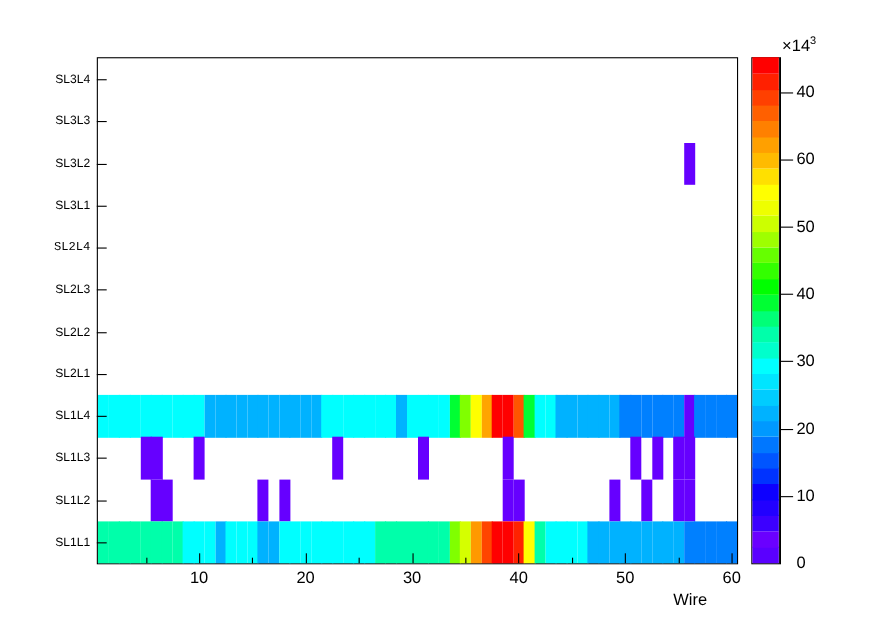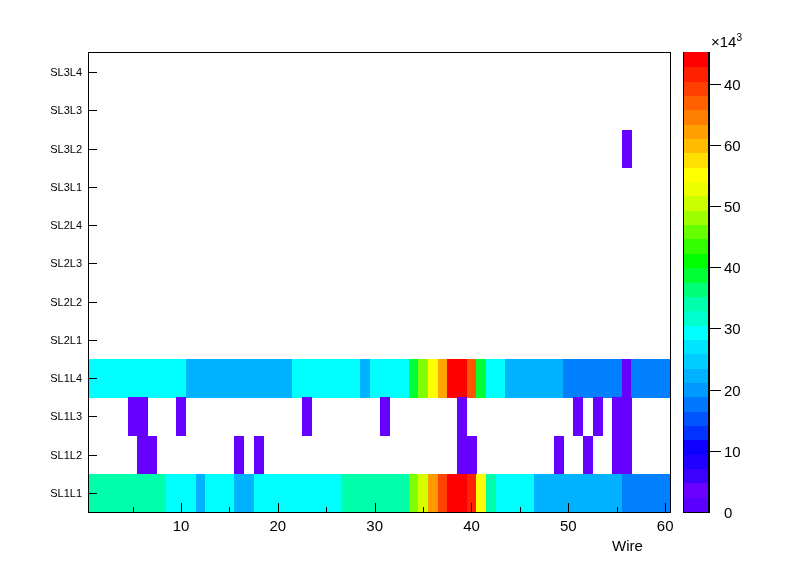--- a/index.html
+++ b/index.html
@@ -220,21 +220,21 @@
       <div class="ylabel" style="left: 26px; top: 416.375px;">SL1L3</div>
       <div class="ytick" style="left: 88px; top: 378px;"></div>
       <div class="ylabel" style="left: 26px; top: 378.125px;">SL1L4</div>
       <div class="ytick" style="left: 88px; top: 340px;"></div>
       <div class="ylabel" style="left: 26px; top: 339.875px;">SL2L1</div>
       <div class="ytick" style="left: 88px; top: 302px;"></div>
       <div class="ylabel" style="left: 26px; top: 301.625px;">SL2L2</div>
       <div class="ytick" style="left: 88px; top: 263px;"></div>
       <div class="ylabel" style="left: 26px; top: 263.375px;">SL2L3</div>
       <div class="ytick" style="left: 88px; top: 225px;"></div>
-      <div class="ylabel" style="left: 26px; top: 225.125px;">SL2L4</div>
+      <div class="ylabel" style="left: 26px; top: 225.125px; font-family: Liberation Mono, monospace;">SL2L4</div>
       <div class="ytick" style="left: 88px; top: 187px;"></div>
       <div class="ylabel" style="left: 26px; top: 186.875px;">SL3L1</div>
       <div class="ytick" style="left: 88px; top: 149px;"></div>
       <div class="ylabel" style="left: 26px; top: 148.625px;">SL3L2</div>
       <div class="ytick" style="left: 88px; top: 110px;"></div>
       <div class="ylabel" style="left: 26px; top: 110.375px;">SL3L3</div>
       <div class="ytick" style="left: 88px; top: 72px;"></div>
       <div class="ylabel" style="left: 26px; top: 72.125px;">SL3L4</div>
     </div>
   <div id="xaxis">

